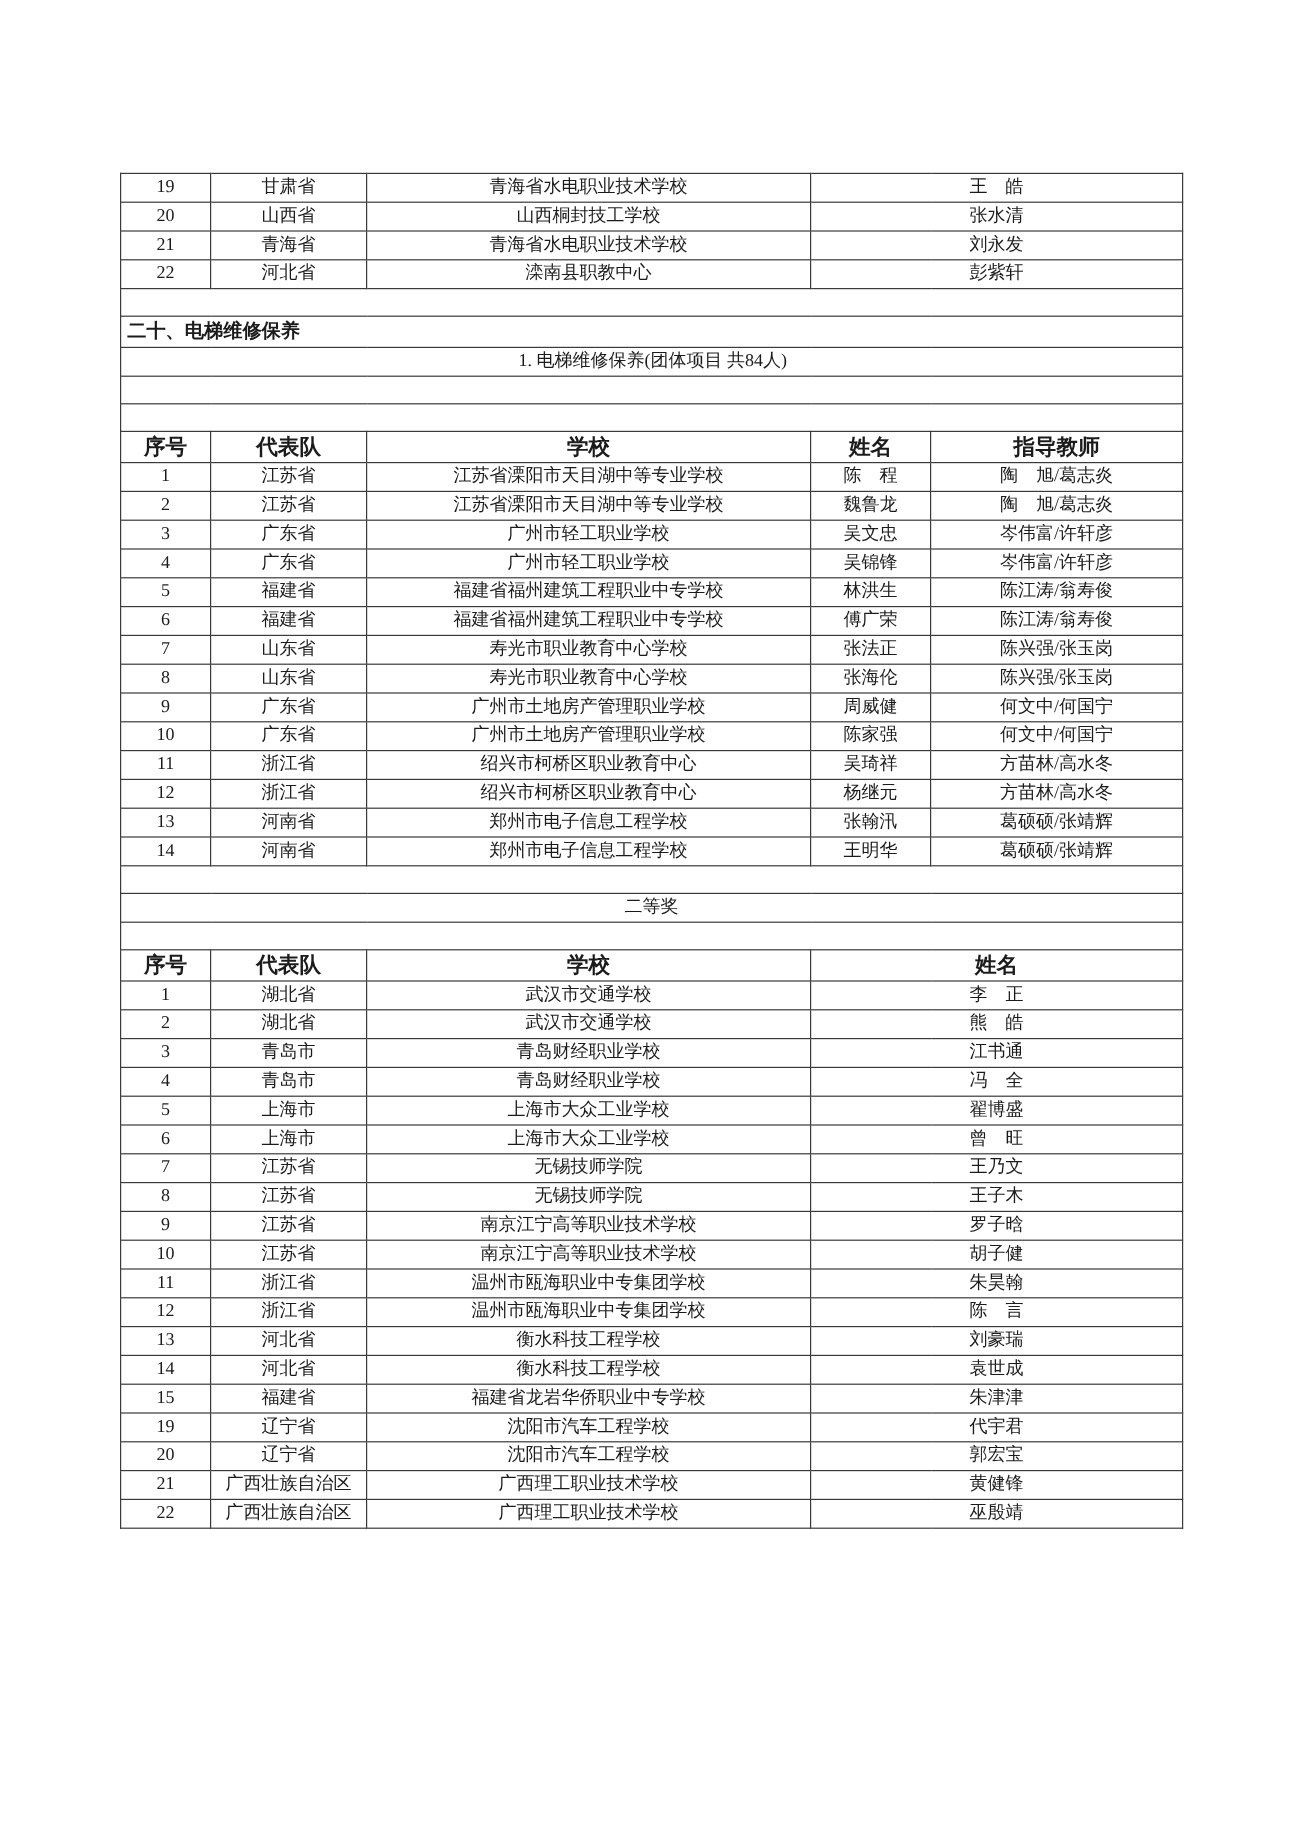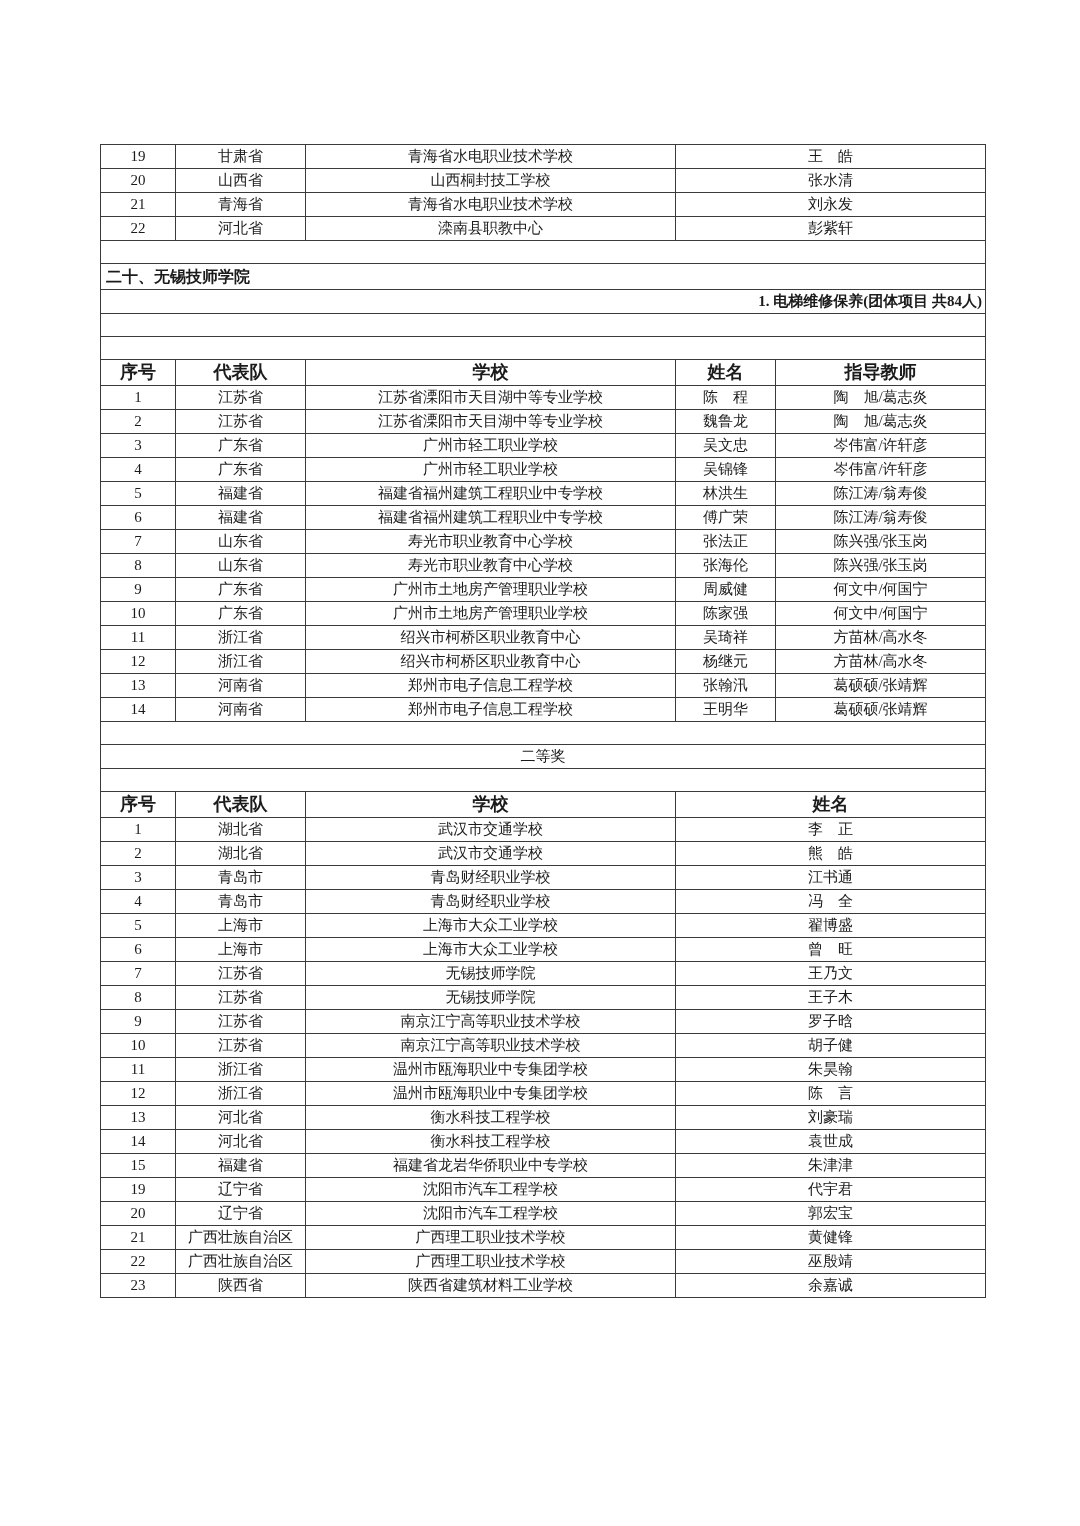--- a/index.html
+++ b/index.html
@@ -38,23 +38,22 @@
     height: 22px;
   }
   tr.section-title-row td {
     text-align: left;
     font-weight: bold;
     font-size: 16px;
     padding-left: 5px;
     height: 25px;
   }
   tr.section-sub-row td {
-    text-align: right;
+    text-align: center;
     padding-left: 5px;
-    font-weight: bold;
   }
   tr.prize-row td {
     text-align: center;
     font-size: 15px;
   }
   tr.header-row td {
     font-weight: bold;
     height: 25px;
     font-size: 18px;
   }
@@ -97,21 +96,21 @@
           <td>滦南县职教中心</td>
           <td colspan="2">彭紫轩</td>
         </tr>
       </tbody>
 
     <tbody>
       <tr class="spacer-row">
           <td colspan="5"></td>
         </tr>
       <tr class="section-title-row">
-        <td colspan="5">二十、无锡技师学院</td>
+        <td colspan="5">二十、电梯维修保养</td>
       </tr>
       <tr class="section-sub-row">
         <td colspan="5">1. 电梯维修保养(团体项目  共84人)</td>
       </tr>
       <tr class="spacer-row">
           <td colspan="5"></td>
         </tr>
       <tr class="spacer-row">
           <td colspan="5"></td>
         </tr>
@@ -351,21 +350,15 @@
           <td>广西壮族自治区</td>
           <td>广西理工职业技术学校</td>
           <td colspan="2">黄健锋</td>
         </tr>
         <tr>
           <td>22</td>
           <td>广西壮族自治区</td>
           <td>广西理工职业技术学校</td>
           <td colspan="2">巫殷靖</td>
         </tr>
-        <tr>
-          <td>23</td>
-          <td>陕西省</td>
-          <td>陕西省建筑材料工业学校</td>
-          <td colspan="2">余嘉诚</td>
-        </tr>
       </tbody>
   </table>
 </div>
 
 </body></html>

